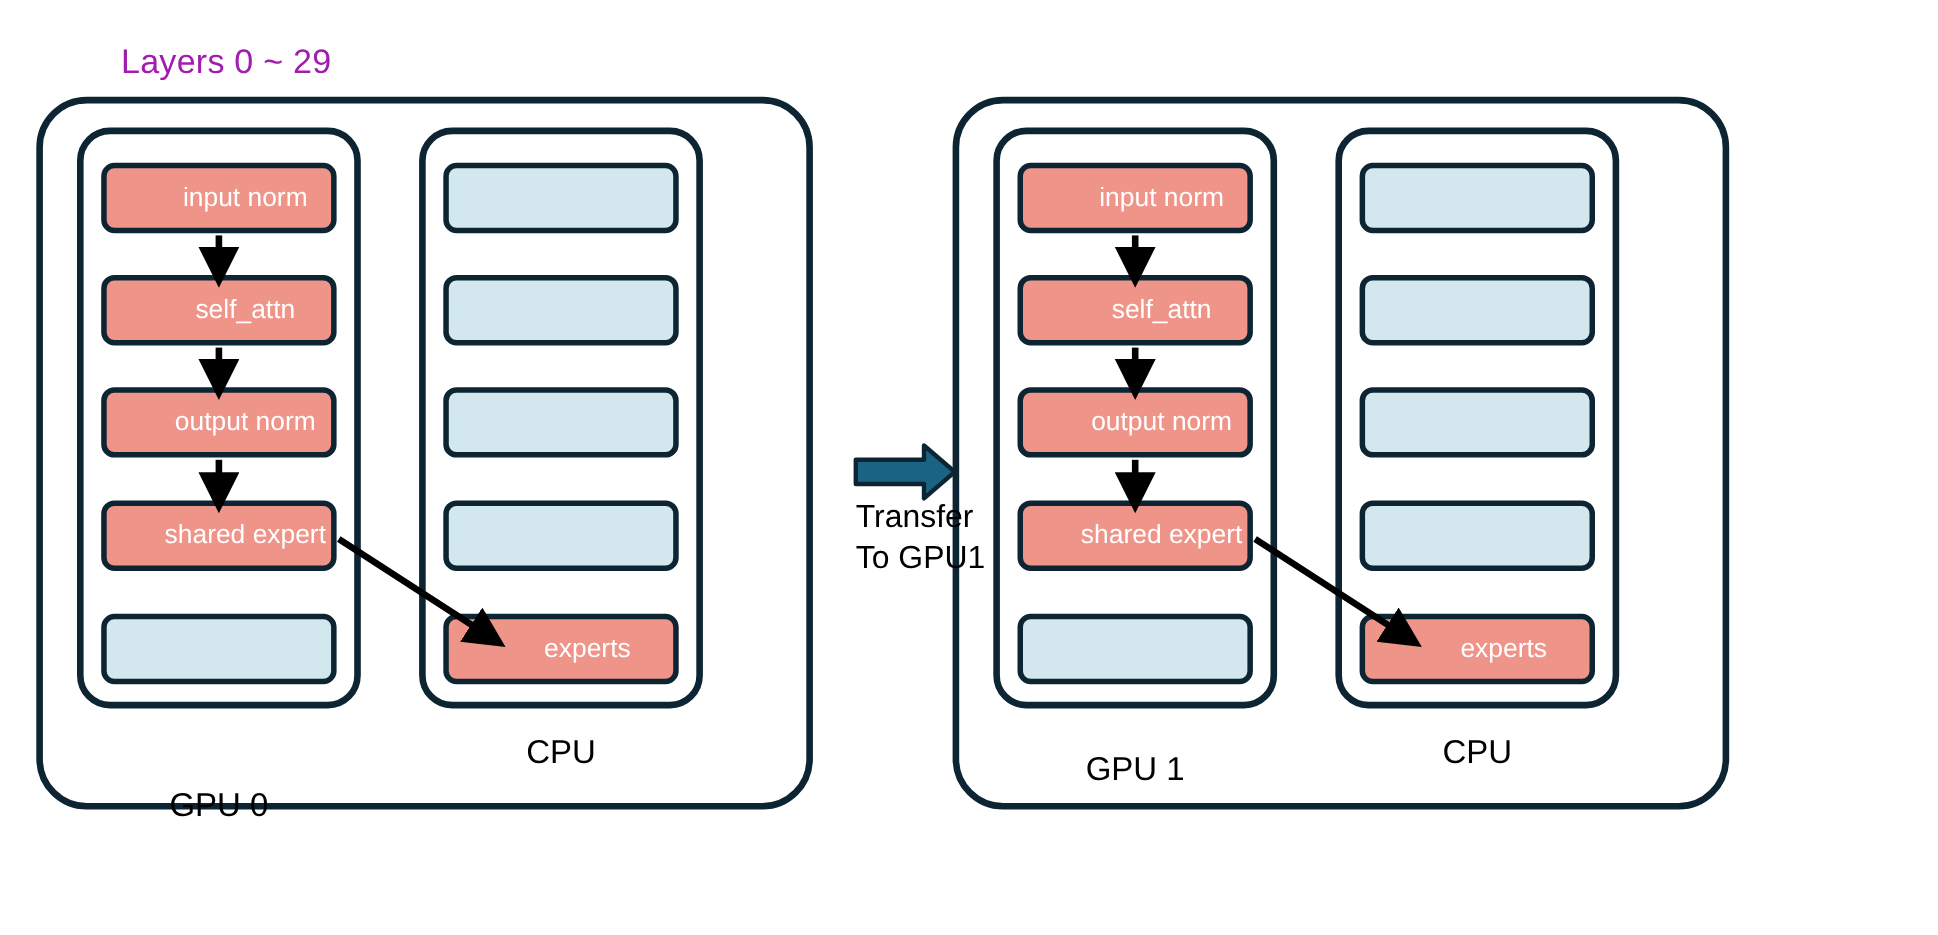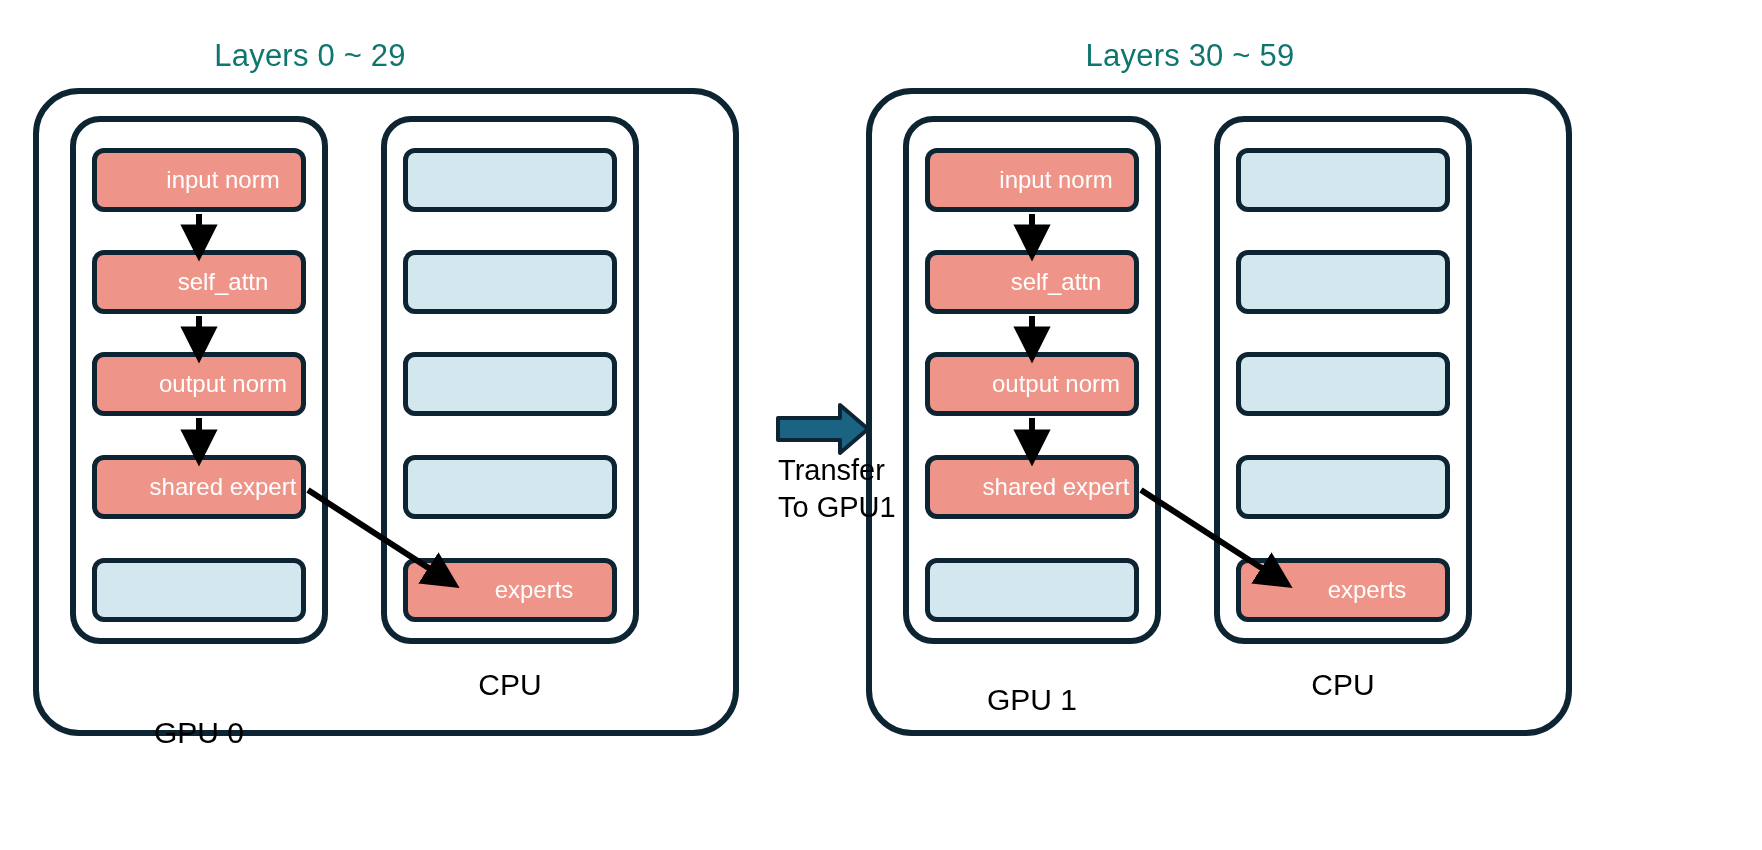--- a/index.html
+++ b/index.html
@@ -16,22 +16,21 @@
     position: relative;
     width: 1762px;
     height: 850px;
     background: #ffffff;
   }
 
   
   .group-title {
     position: absolute;
     font-size: 31px;
-    color: #0f766e;
-    text-align: center;
+    color: #a21caf;
     white-space: nowrap;
     letter-spacing: 0.2px;
   }
 
   
   .device {
     position: absolute;
     border: 6px solid #0d2432;
     border-radius: 46px;
     background: #ffffff;
@@ -109,21 +108,20 @@
 
   <div class="block blue" style="left:403px; top:148px;  width:214px; height:64px;"></div>
   <div class="block blue" style="left:403px; top:250px; width:214px; height:64px;"></div>
   <div class="block blue" style="left:403px; top:352px; width:214px; height:64px;"></div>
   <div class="block blue" style="left:403px; top:455px; width:214px; height:64px;"></div>
   <div class="block red" style="left:403px; top:558px; width:214px; height:64px;">experts</div>
 
   <div class="device-label" style="left:99px; top:668px; width:200px;margin-top:48px;">GPU 0</div>
   <div class="device-label" style="left:410px; top:668px; width:200px;">CPU</div>
 
-  <div class="group-title" style="left:990px; top:38px; width:400px;">Layers 30 ~ 59</div>
 
   <div class="device" style="left:866px; top:88px; width:706px; height:648px;"></div>
 
   <div class="panel" style="left:903px; top:116px; width:258px; height:528px;"></div>
 
   <div class="block red" style="left:925px; top:148px;  width:214px; height:64px;">input norm</div>
   <div class="block red" style="left:925px; top:250px; width:214px; height:64px;">self_attn</div>
   <div class="block red" style="left:925px; top:352px; width:214px; height:64px;">output norm</div>
   <div class="block red" style="left:925px; top:455px; width:214px; height:64px;">shared expert</div>
   <div class="block blue" style="left:925px; top:558px; width:214px; height:64px;"></div>

